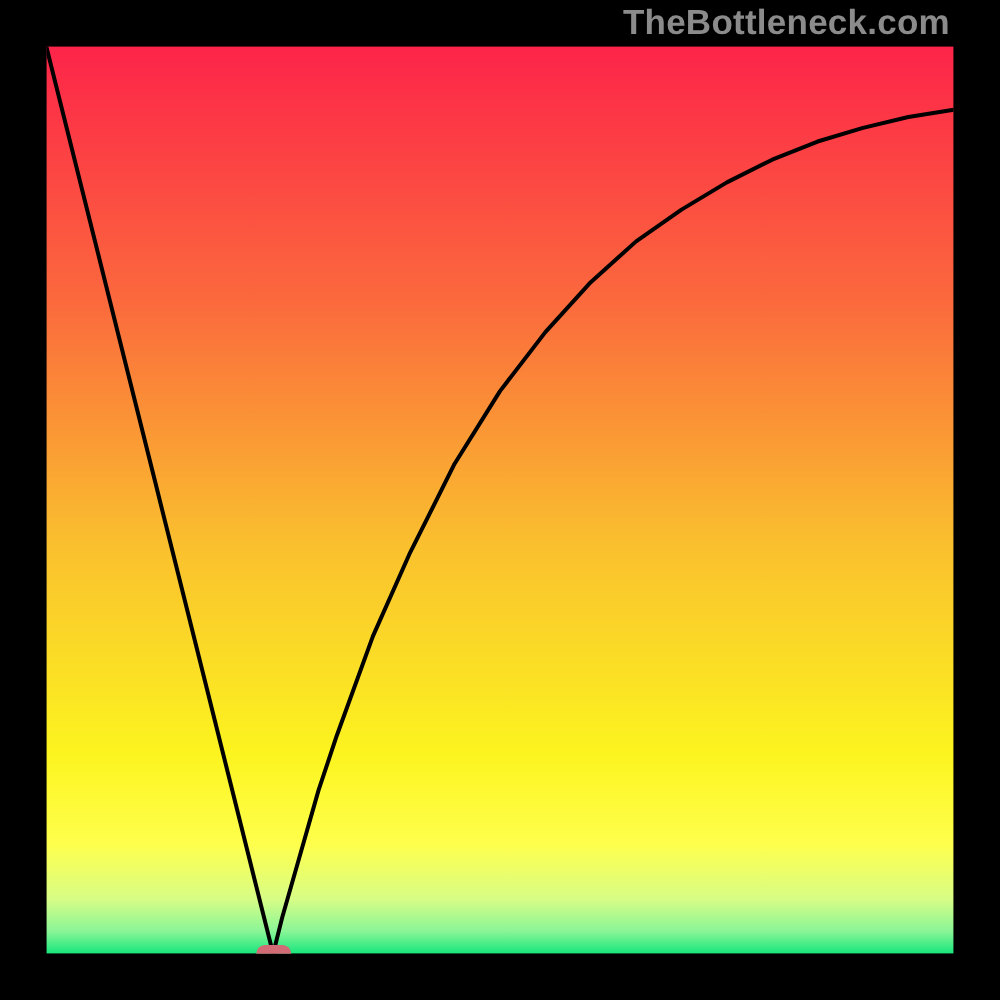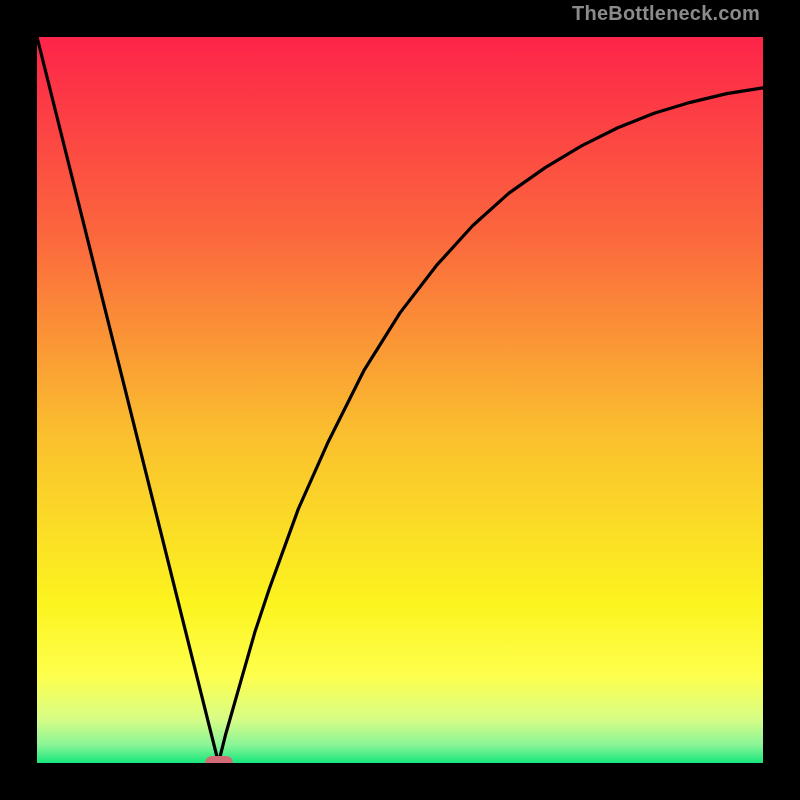--- a/index.html
+++ b/index.html
@@ -46,21 +46,21 @@
     height: 14px;
     background: #d16b75;
     border-radius: 7px;
     transform: translate(-50%, -50%);
   }
   .watermark {
     position: absolute;
     top: 2px;
     right: 40px;
     font-family: Arial, Helvetica, sans-serif;
-    font-size: 20px;
+    font-size: 28px;
     font-weight: bold;
     color: #8b8b8b;
     letter-spacing: 0.2px;
   }
 </style>
 </head>
 <body>
 
 <div class="frame">
   <div class="watermark">TheBottleneck.com</div>

